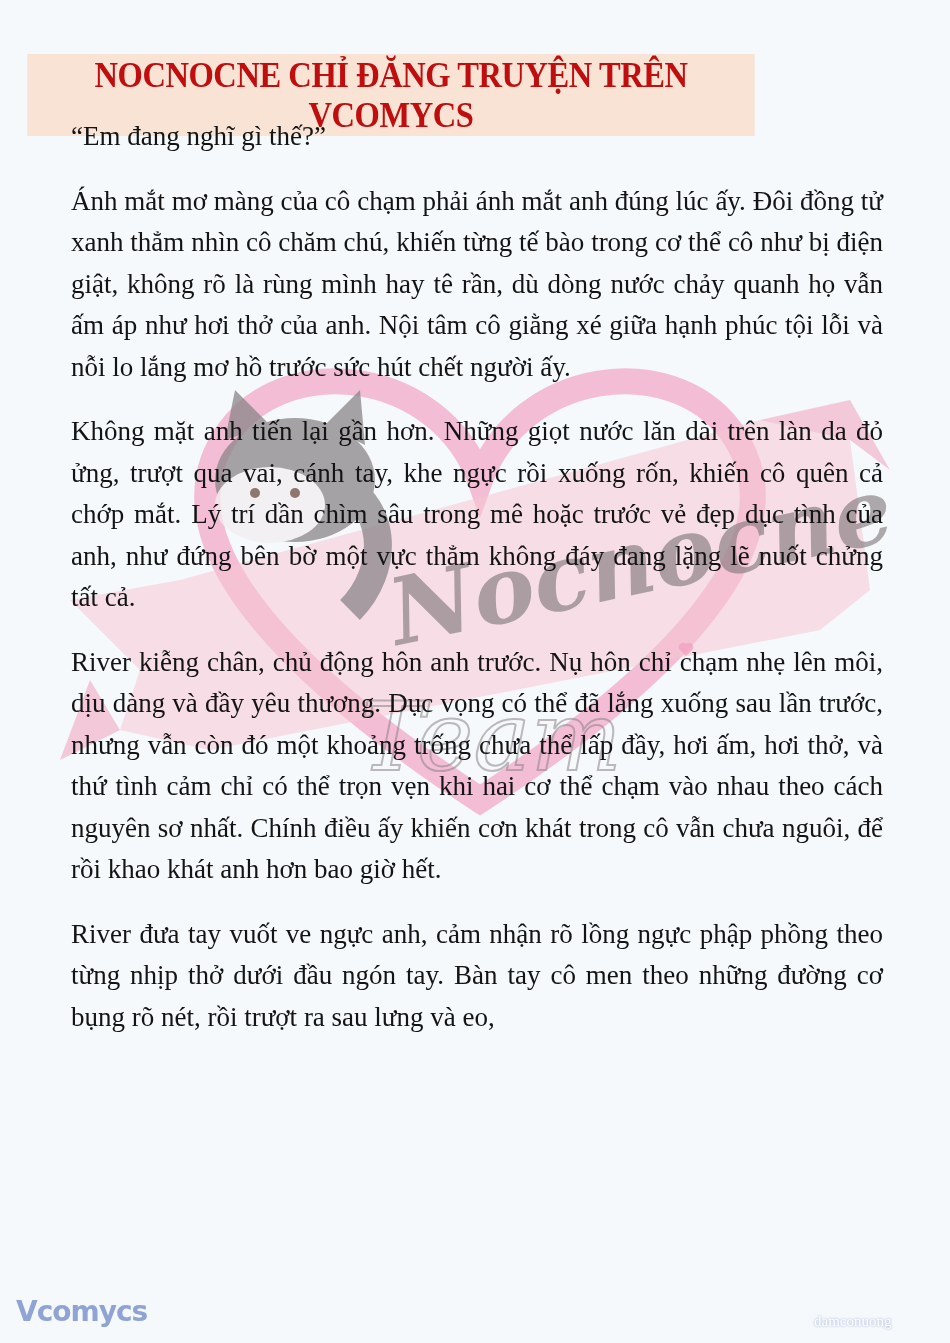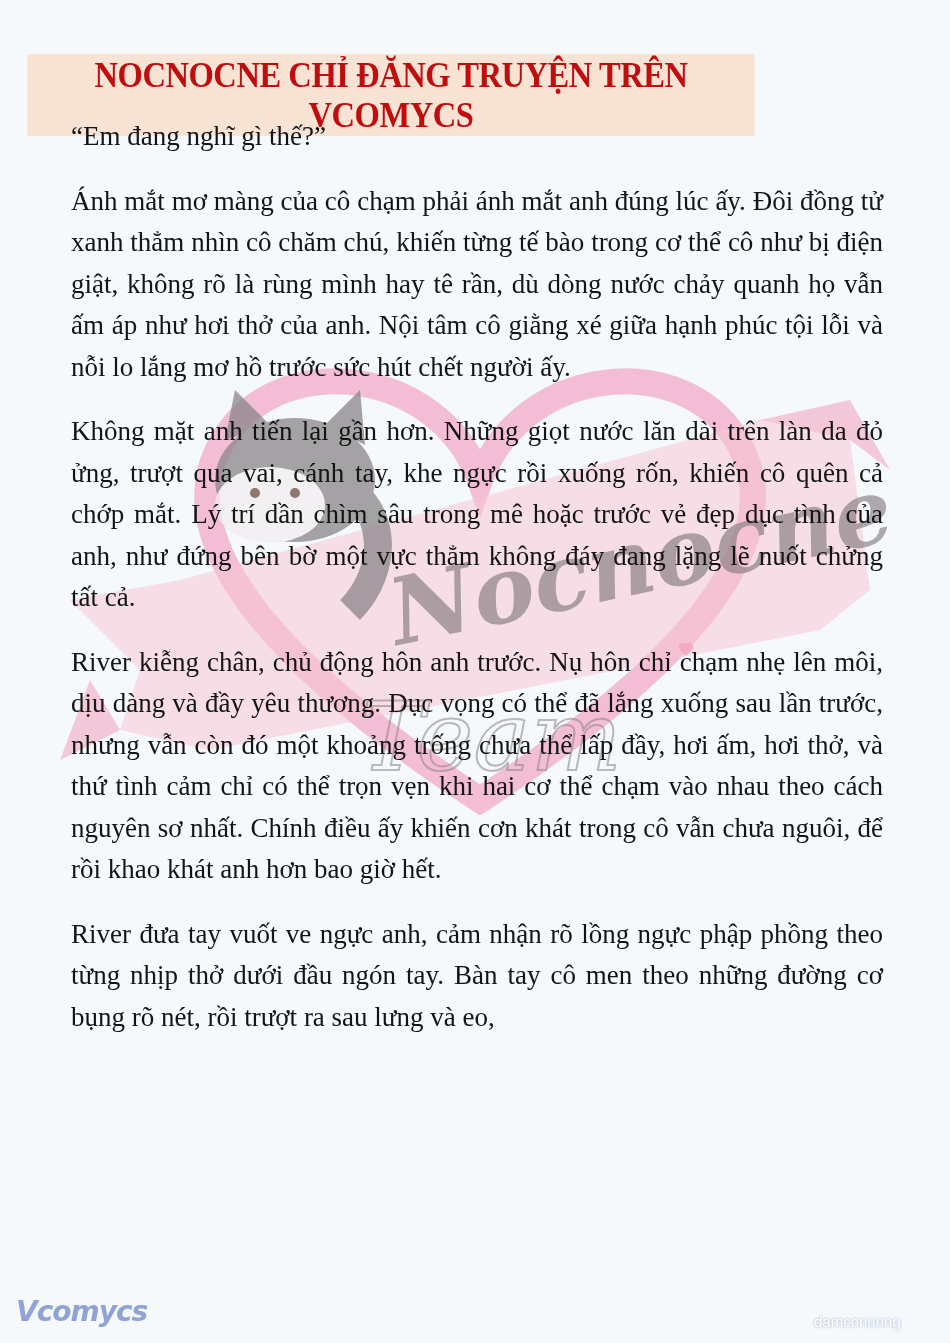--- a/index.html
+++ b/index.html
@@ -36,26 +36,26 @@
     line-height: 41.5px;
   }
   .content p {
     margin: 0 0 23px 0;
     text-align: justify;
   }
   .content p.last { margin-bottom: 16px; }
   .logo {
     position: absolute; left: 16px; top: 1295px; z-index: 2;
     font-family: "DejaVu Sans", sans-serif;
-    font-style: italic; font-weight: bold;
+    font-weight: bold;
     font-size: 28px; color: #8fa3d4; letter-spacing: -1px;
   }
   .credit {
     position: absolute; left: 814px; top: 1313px; z-index: 2;
-    font-family: Liberation Sans, sans-serif;
+    font-family: Liberation Serif, serif;
     font-size: 15px; color: #ffffff;
     text-shadow: 0 0 2px #b9c3dc, 0 0 3px #b9c3dc;
     text-align: right;
   }
 </style>
 </head>
 <body>
 
 <svg class="watermark" viewBox="0 0 840 500" xmlns="http://www.w3.org/2000/svg">
 

